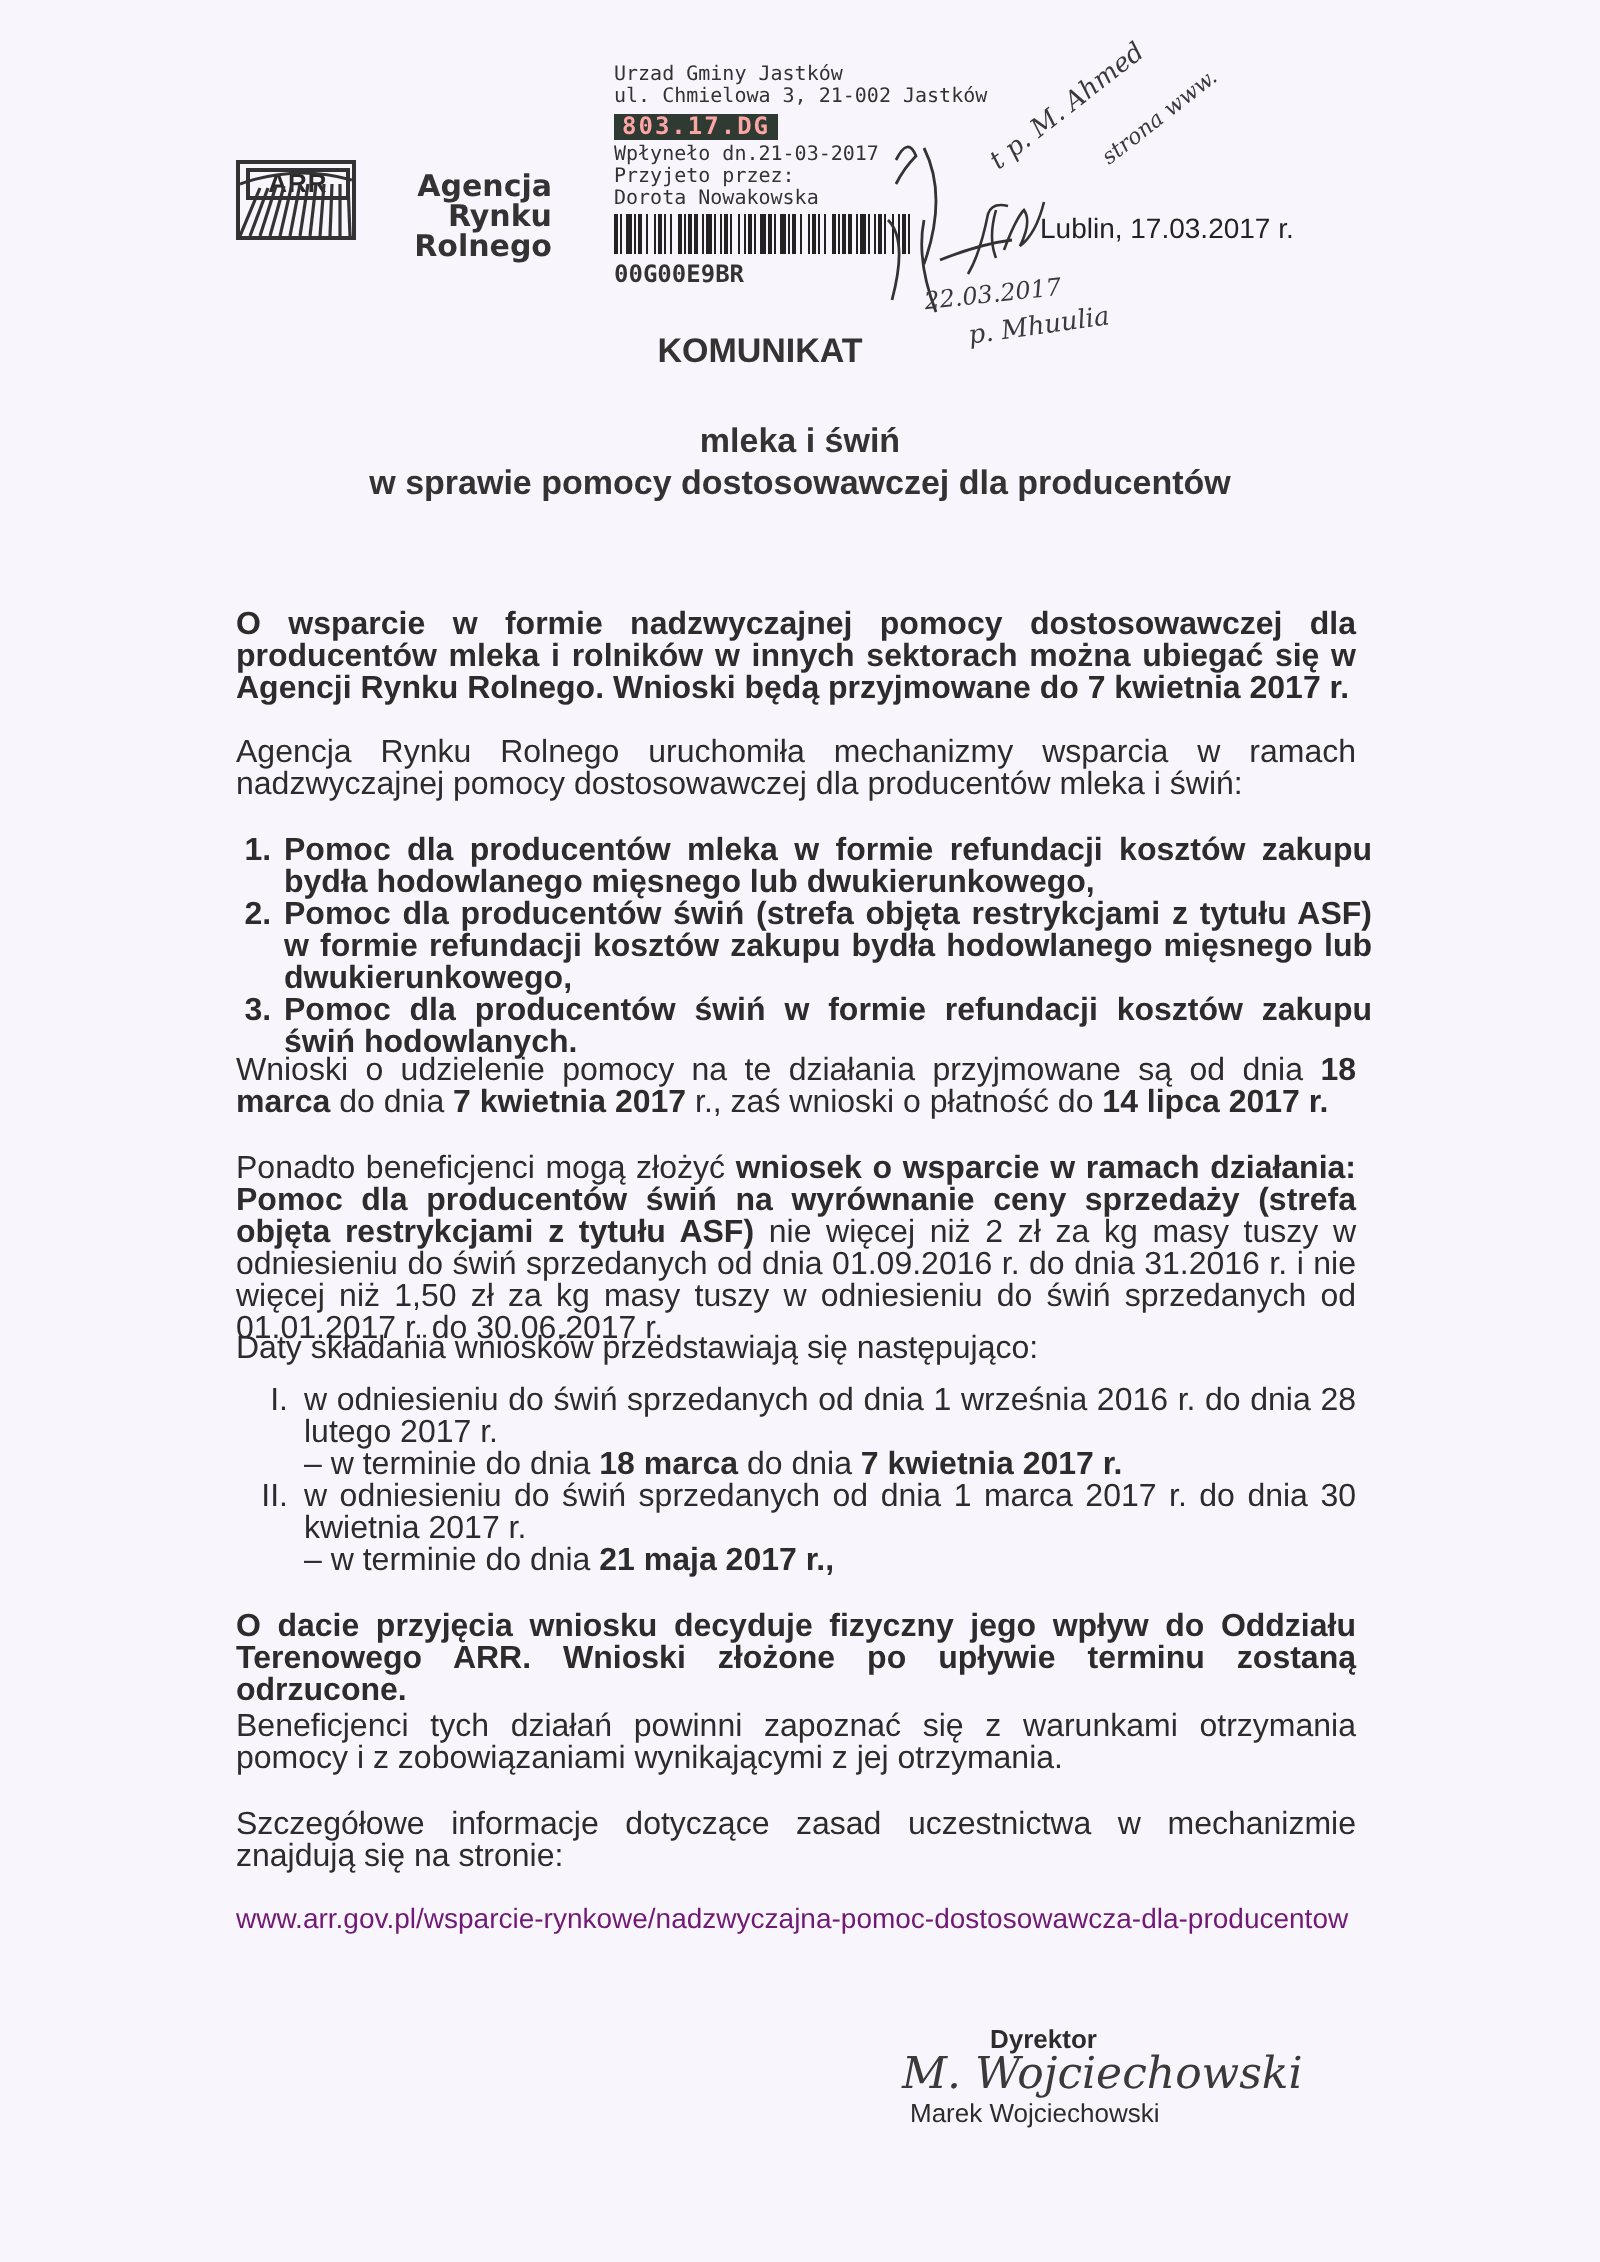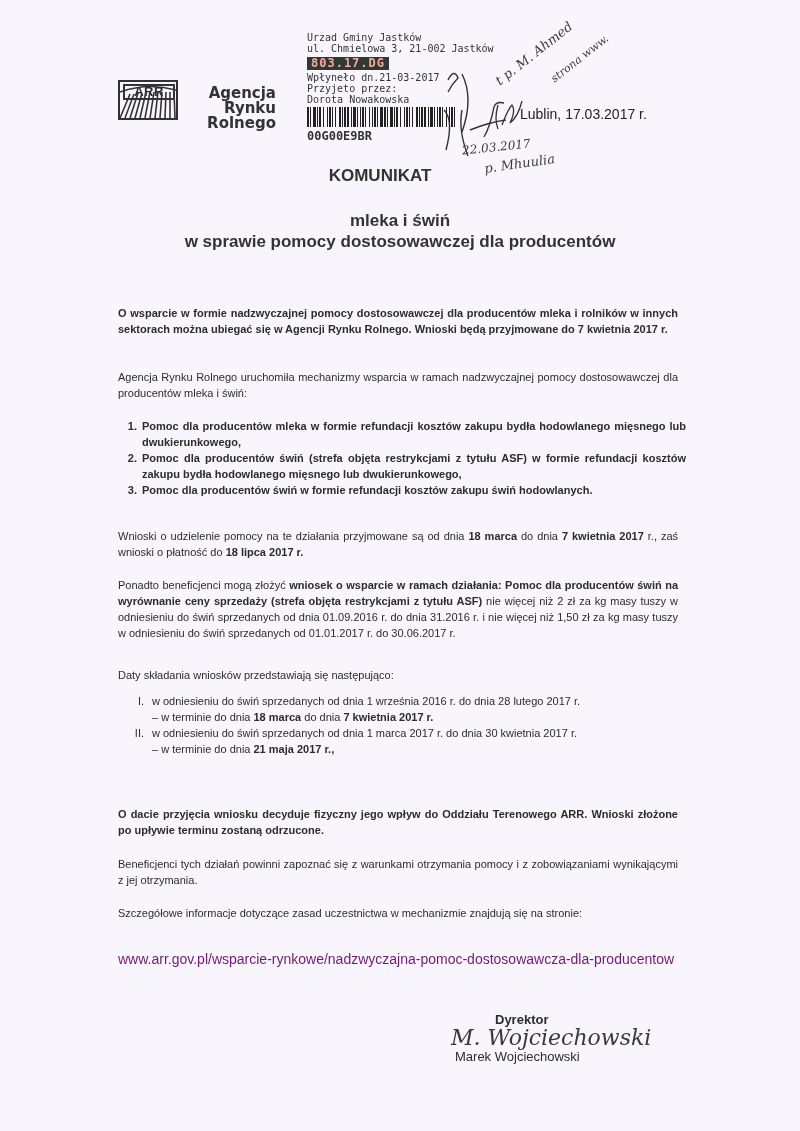--- a/index.html
+++ b/index.html
@@ -39,21 +39,21 @@
     .barcode-id { font: bold 12px/14px "DejaVu Sans Mono", monospace; }
 
     .handwriting { font-family: "DejaVu Serif", serif; font-style: italic; color: #3a3a3a; }
 
     .date-line { left: 520px; top: 106px; font-size: 14px; color: #222; }
 
     .komunikat { left: 0; width: 800px; top: 166px; text-align: center; font: bold 17px "Liberation Sans", sans-serif; color: #333; }
     .komunikat span { position: relative; left: -20px; }
     .subtitle { left: 0; width: 800px; top: 210px; text-align: center; font: bold 17px/21px "Liberation Sans", sans-serif; color: #333; }
 
-    .body { left: 118px; width: 560px; font-size: 11px; line-height: 16px; text-align: justify; color: #2c2c2c; }
+    .body { left: 118px; width: 560px; font-size: 16px; line-height: 16px; text-align: justify; color: #2c2c2c; }
     .bold { font-weight: bold; }
     p { margin: 0; }
     ol.num { margin: 0; padding-left: 22px; }
     ol.num li { padding-left: 2px; }
     .roman { margin: 0; padding: 0; list-style: none; }
     .roman li { position: relative; padding-left: 28px; }
     .roman .rn { position: absolute; left: 0; width: 20px; text-align: right; }
 
     .url { left: 118px; width: 560px; top: 951px; text-align: left; font-size: 14px; color: #701a75; }
 
@@ -172,21 +172,21 @@
 <p class="abs body bold" style="top:305px;">O wsparcie w formie nadzwyczajnej pomocy dostosowawczej dla producentów mleka i rolników w innych sektorach można ubiegać się w Agencji Rynku Rolnego. Wnioski będą przyjmowane do 7 kwietnia 2017 r.</p>
 
 <p class="abs body" style="top:369px;">Agencja Rynku Rolnego uruchomiła mechanizmy wsparcia w ramach nadzwyczajnej pomocy dostosowawczej dla producentów mleka i świń:</p>
 
 <ol class="abs body bold num" style="top:418px;width:546px;">
   <li>Pomoc dla producentów mleka w formie refundacji kosztów zakupu bydła hodowlanego mięsnego lub dwukierunkowego,</li>
   <li>Pomoc dla producentów świń (strefa objęta restrykcjami z tytułu ASF) w formie refundacji kosztów zakupu bydła hodowlanego mięsnego lub dwukierunkowego,</li>
   <li>Pomoc dla producentów świń w formie refundacji kosztów zakupu świń hodowlanych.</li>
 </ol>
 
-<p class="abs body" style="top:528px;"><span>Wnioski o udzielenie pomocy na te działania przyjmowane są od dnia </span><span class="bold">18 marca</span><span> do dnia </span><span class="bold">7 kwietnia 2017</span><span> r., zaś wnioski o płatność do </span><span class="bold">18 lipca 2017 r.</span></p>
+<p class="abs body" style="top:528px;"><span>Wnioski o udzielenie pomocy na te działania przyjmowane są od dnia </span><span class="bold">18 marca</span><span> do dnia </span><span class="bold">7 kwietnia 2017</span><span> r., zaś wnioski o płatność do </span><span class="bold">14 lipca 2017 r.</span></p>
 
 <p class="abs body" style="top:577px;"><span>Ponadto beneficjenci mogą złożyć </span><span class="bold">wniosek o wsparcie w ramach działania: Pomoc dla producentów świń na wyrównanie ceny sprzedaży (strefa objęta restrykcjami z tytułu ASF)</span><span> nie więcej niż 2 zł za kg masy tuszy w odniesieniu do świń sprzedanych od dnia 01.09.2016 r. do dnia 31.2016 r. i nie więcej niż 1,50 zł za kg masy tuszy w odniesieniu do świń sprzedanych od 01.01.2017 r. do 30.06.2017 r.</span></p>
 
 <p class="abs body" style="top:667px;">Daty składania wniosków przedstawiają się następująco:</p>
 
 <ul class="abs body roman" style="top:693px;left:124px;width:554px;">
   <li>
     <span class="rn">I.</span>
     <span>w odniesieniu do świń sprzedanych od dnia 1 września 2016 r. do dnia 28 lutego 2017 r.</span><br>
     <span>– w terminie do dnia </span><span class="bold">18 marca</span><span> do dnia </span><span class="bold">7 kwietnia 2017 r.</span>

